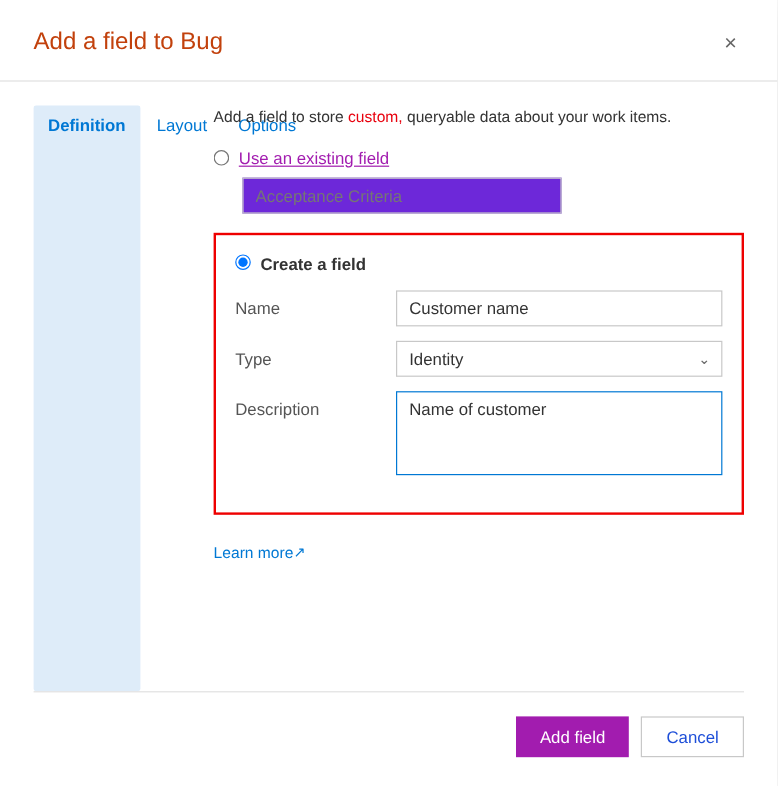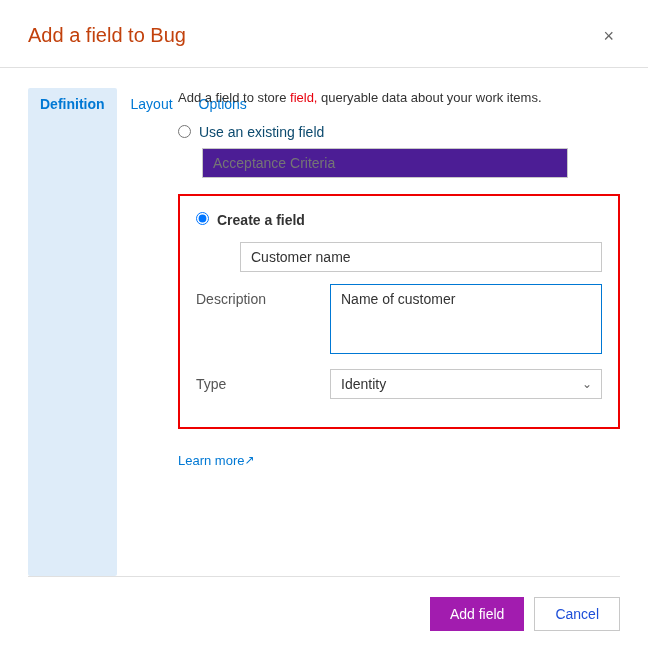--- a/index.html
+++ b/index.html
@@ -94,31 +94,32 @@
       gap: 8px;
       margin-bottom: 8px;
     }
     .radio-option input[type="radio"] {
       margin: 0;
       cursor: pointer;
       accent-color: #0078d4;
     }
     .radio-label {
       font-size: 14px;
-      color: #0c4a6e;
+      color: #a21caf;
+      text-decoration: underline;
     }
     .existing-field-input {
       margin-left: 24px;
       margin-bottom: 16px;
     }
     .existing-field-input input {
-      width: 366px;
+      width: 266px;
       padding: 6px 10px;
       border: 1px solid #c8c8c8;
-      background: #4c1d95;
+      background: #6d28d9;
       font-size: 14px;
       color: #aaa;
       outline: none;
     }
     .create-field-box {
       border: 2px solid #e00;
       padding: 16px 16px 16px 16px;
       margin-bottom: 20px;
     }
     .create-field-title {
@@ -248,63 +249,64 @@
       </div>
       <div class="sidebar-item">
         <span>Layout</span>
       </div>
       <div class="sidebar-item">
         <span>Options</span>
       </div>
     </div>
     <div class="main">
       <p class="intro-text">
-        Add a field to store <span>field,</span> queryable data about your work items.
+        Add a field to store <span>custom,</span> queryable data about your work items.
       </p>
       <div class="radio-option">
         <input type="radio" name="field-type" id="use-existing" style="">
         <label class="radio-label" for="use-existing">Use an existing field</label>
       </div>
       <div class="existing-field-input">
         <input type="text" disabled="" placeholder="Acceptance Criteria" style="">
       </div>
       <div class="create-field-box">
         <div class="create-field-title">
           <input type="radio" name="field-type" id="create-field" checked="" style="">
           <label for="create-field">Create a field</label>
         </div>
         <div class="field-row">
+          <div class="field-label">Name</div>
           <div class="field-input">
             <input type="text" value="Customer name" style="">
-          </div>
-        </div>
-        <div class="field-row">
-          <div class="field-label">Description</div>
-          <div class="field-input">
-            <textarea style="">Name of customer</textarea>
           </div>
         </div>
         <div class="field-row">
           <div class="field-label">Type</div>
           <div class="field-input">
             <div class="select-wrapper">
               <select>
                 <option>Identity</option>
                 <option>Boolean</option>
                 <option>DateTime</option>
                 <option>Double</option>
                 <option>Integer</option>
                 <option>PlainText</option>
                 <option>String</option>
                 <option>TreePath</option>
               </select>
               <span class="select-arrow">⌄</span>
             </div>
           </div>
         </div>
+        <div class="field-row">
+          <div class="field-label">Description</div>
+          <div class="field-input">
+            <textarea style="">Name of customer</textarea>
+          </div>
+        </div>
       </div>
       <a href="#" class="learn-more">
         <span>Learn more</span>
         <span class="external-icon">↗</span>
       </a>
     </div>
   </div>
   <div class="dialog-footer">
     <button class="btn-primary">Add field</button>
     <button class="btn-secondary">Cancel</button>

